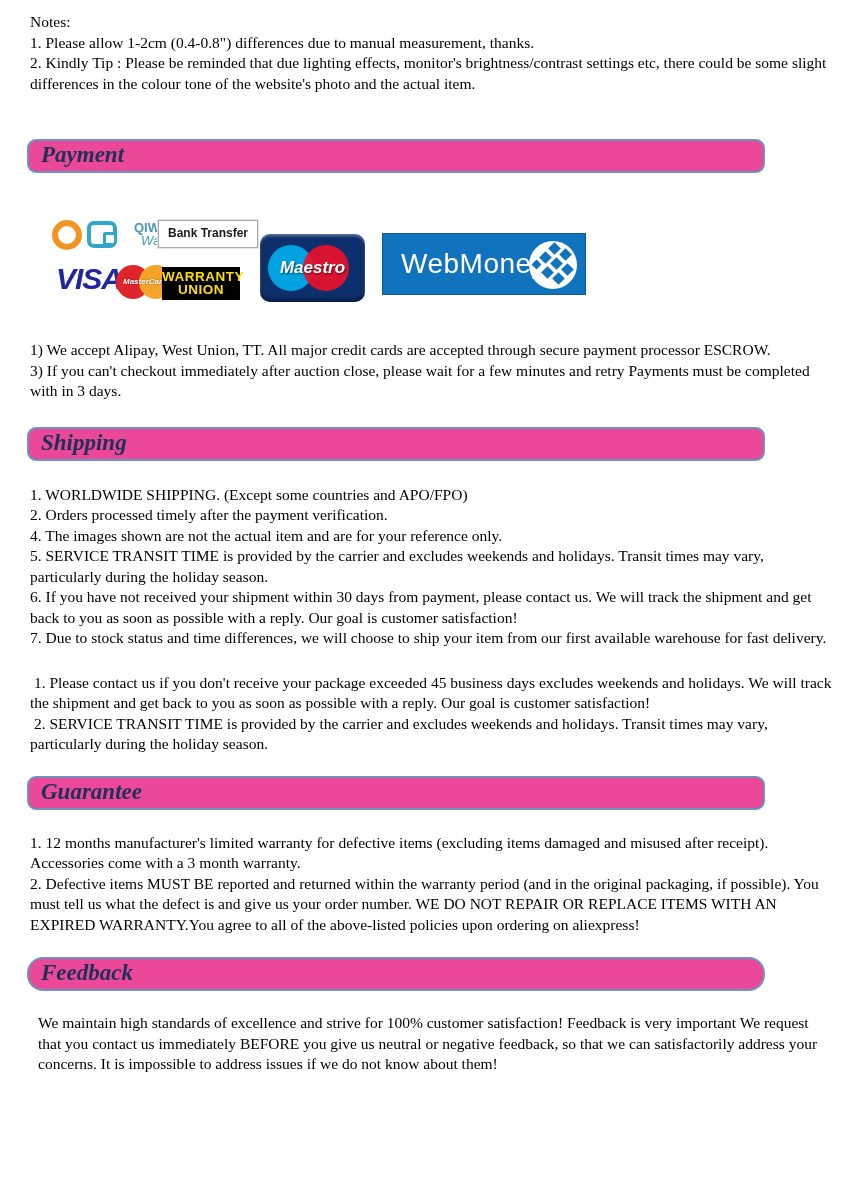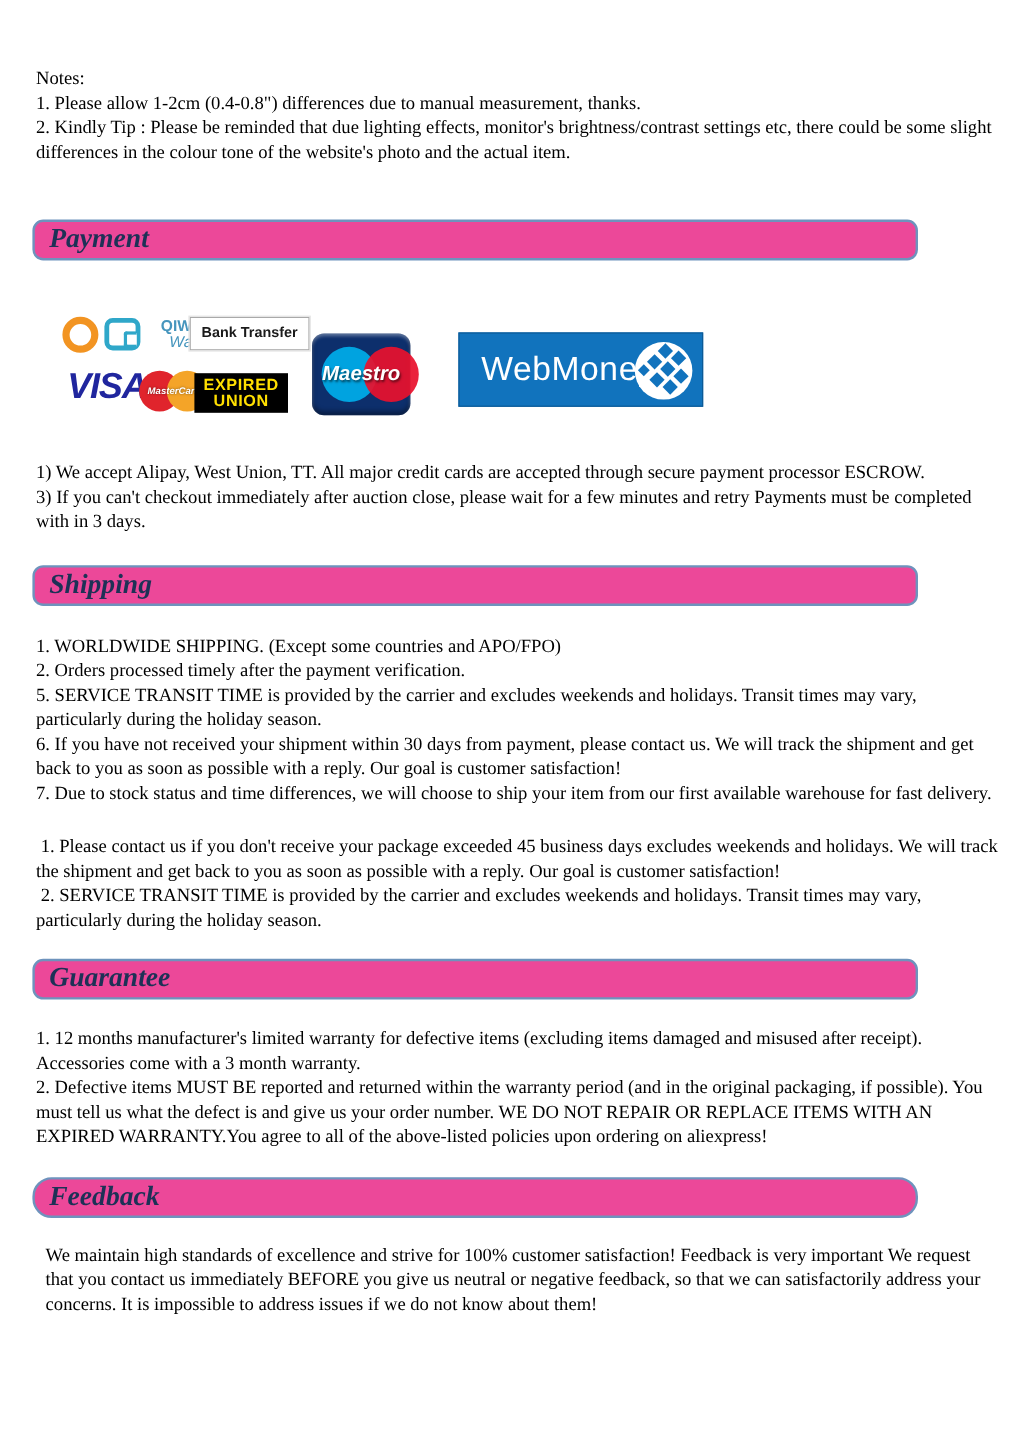--- a/index.html
+++ b/index.html
@@ -9,21 +9,21 @@
     --webmoney-blue:#1173bd; --qiwi-orange:#f29422; --qiwi-blue:#4695bd;
     --text:#000000; --page-bg:#ffffff;
   }
   *{box-sizing:border-box;}
   html,body{margin:0;padding:0;}
   body{
     width:862px;height:1195px;background:var(--page-bg);
     font-family:"Liberation Serif",serif;color:var(--text);
     font-size:15.5px;line-height:20.5px;overflow:hidden;
   }
-  .content{padding:12px 26px 0 30px;margin-top:44px;}
+  .content{padding:12px 26px 0 30px;}
   .text-block{width:806px;}
   .sec-header{
     width:738px;margin-left:-3px;border:2px solid var(--box-border);
     border-radius:9px;background:#ec4899;padding:0 0 2px 12px;
     font-style:italic;font-weight:bold;font-size:23px;line-height:28px;
     color:var(--header-text);
   }
   .mt-pay{margin-top:45px;} .mt-logos{margin-top:37px;}
   .mt-paytext{margin-top:30px;} .mt-ship{margin-top:25px;}
   .mt-shiptext{margin-top:24px;} .mt-ret{margin-top:26px;}
@@ -47,21 +47,21 @@
   .visa{left:26px;top:53px;font-size:30px;line-height:32px;font-style:italic;font-weight:bold;color:var(--visa-blue);letter-spacing:-1px;}
 
   .mastercard{left:86px;top:55px;width:58px;height:34px;}
   .mc-c{position:absolute;width:34px;height:34px;border-radius:50%;top:0;}
   .mc-red{left:0;background:var(--mc-red);}
   .mc-orange{left:23px;background:var(--mc-orange);}
   .mc-label{position:absolute;top:13px;left:0;width:100%;text-align:center;color:#fff;font-style:italic;font-weight:bold;font-size:8px;line-height:8px;text-shadow:0 0 2px rgba(0,0,0,.55);}
 
   .western-union{left:132px;top:57px;width:78px;height:33px;background:var(--wu-bg);color:var(--wu-yellow);text-align:center;font-weight:bold;font-size:13.5px;line-height:13px;padding-top:3px;letter-spacing:.5px;}
 
-  .maestro{left:230px;top:24px;width:82px;height:68px;background:var(--maestro-bg);border-radius:10px;box-shadow:inset 0 2px 3px rgba(255,255,255,.35), inset 0 -3px 4px rgba(0,0,0,.4);}
+  .maestro{left:230px;top:24px;width:105px;height:68px;background:var(--maestro-bg);border-radius:10px;box-shadow:inset 0 2px 3px rgba(255,255,255,.35), inset 0 -3px 4px rgba(0,0,0,.4);}
   .ma-c{position:absolute;width:46px;height:46px;border-radius:50%;top:11px;}
   .ma-blue{left:8px;background:var(--maestro-blue);}
   .ma-red{left:43px;background:var(--maestro-red);opacity:.93;}
   .ma-label{position:absolute;top:24px;left:0;width:100%;text-align:center;color:#fff;font-style:italic;font-weight:bold;font-size:17px;text-shadow:1px 1px 2px rgba(0,0,0,.6);}
 
   .webmoney{left:352px;top:23px;width:204px;height:62px;background:var(--webmoney-blue);border:1px solid #0c5a97;display:flex;align-items:center;}
   .wm-label{color:#fff;font-size:28px;padding-left:18px;letter-spacing:.5px;}
   .wm-globe{position:absolute;right:8px;top:7px;width:48px;height:48px;background:#fff;border-radius:50%;overflow:hidden;}
   .wm-d{position:absolute;background:var(--webmoney-blue);transform:rotate(45deg);}
 
@@ -95,21 +95,21 @@
 
     <div class="logo visa">VISA</div>
 
     <div class="logo mastercard">
       <div class="mc-c mc-red"></div>
       <div class="mc-c mc-orange"></div>
       <div class="mc-label">MasterCard</div>
     </div>
 
     <div class="logo western-union">
-      <div>EXPIRED</div>
+      <div>WARRANTY</div>
       <div>UNION</div>
     </div>
 
     <div class="logo maestro">
       <div class="ma-c ma-blue"></div>
       <div class="ma-c ma-red"></div>
       <div class="ma-label">Maestro</div>
     </div>
 
     <div class="logo webmoney">
@@ -129,20 +129,21 @@
 
   <div class="text-block mt-paytext">
     <div class="line">1) We accept Alipay, West Union, TT. All major credit cards are accepted through secure payment processor ESCROW.</div>
     <div class="line">3) If you can't checkout immediately after auction close, please wait for a few minutes and retry Payments must be completed with in 3 days.</div>
   </div>
 
   <div class="sec-header mt-ship">Shipping</div>
   <div class="text-block mt-shiptext">
     <div class="line">1. WORLDWIDE SHIPPING. (Except some countries and APO/FPO)</div>
     <div class="line">2. Orders processed timely after the payment verification.</div>
+    <div class="line">4. The images shown are not the actual item and are for your reference only.</div>
     <div class="line">5. SERVICE TRANSIT TIME is provided by the carrier and excludes weekends and holidays. Transit times may vary, particularly during the holiday season.</div>
     <div class="line">6. If you have not received your shipment within 30 days from payment, please contact us. We will track the shipment and get back to you as soon as possible with a reply. Our goal is customer satisfaction!</div>
     <div class="line">7. Due to stock status and time differences, we will choose to ship your item from our first available warehouse for fast delivery.</div>
   </div>
 
   <div class="text-block mt-rettext">
     <div class="line">&nbsp;1. Please contact us if you don't receive your package exceeded 45 business days excludes weekends and holidays. We will track the shipment and get back to you as soon as possible with a reply. Our goal is customer satisfaction!</div>
     <div class="line">&nbsp;2. SERVICE TRANSIT TIME is provided by the carrier and excludes weekends and holidays. Transit times may vary, particularly during the holiday season.</div>
   </div>
 

